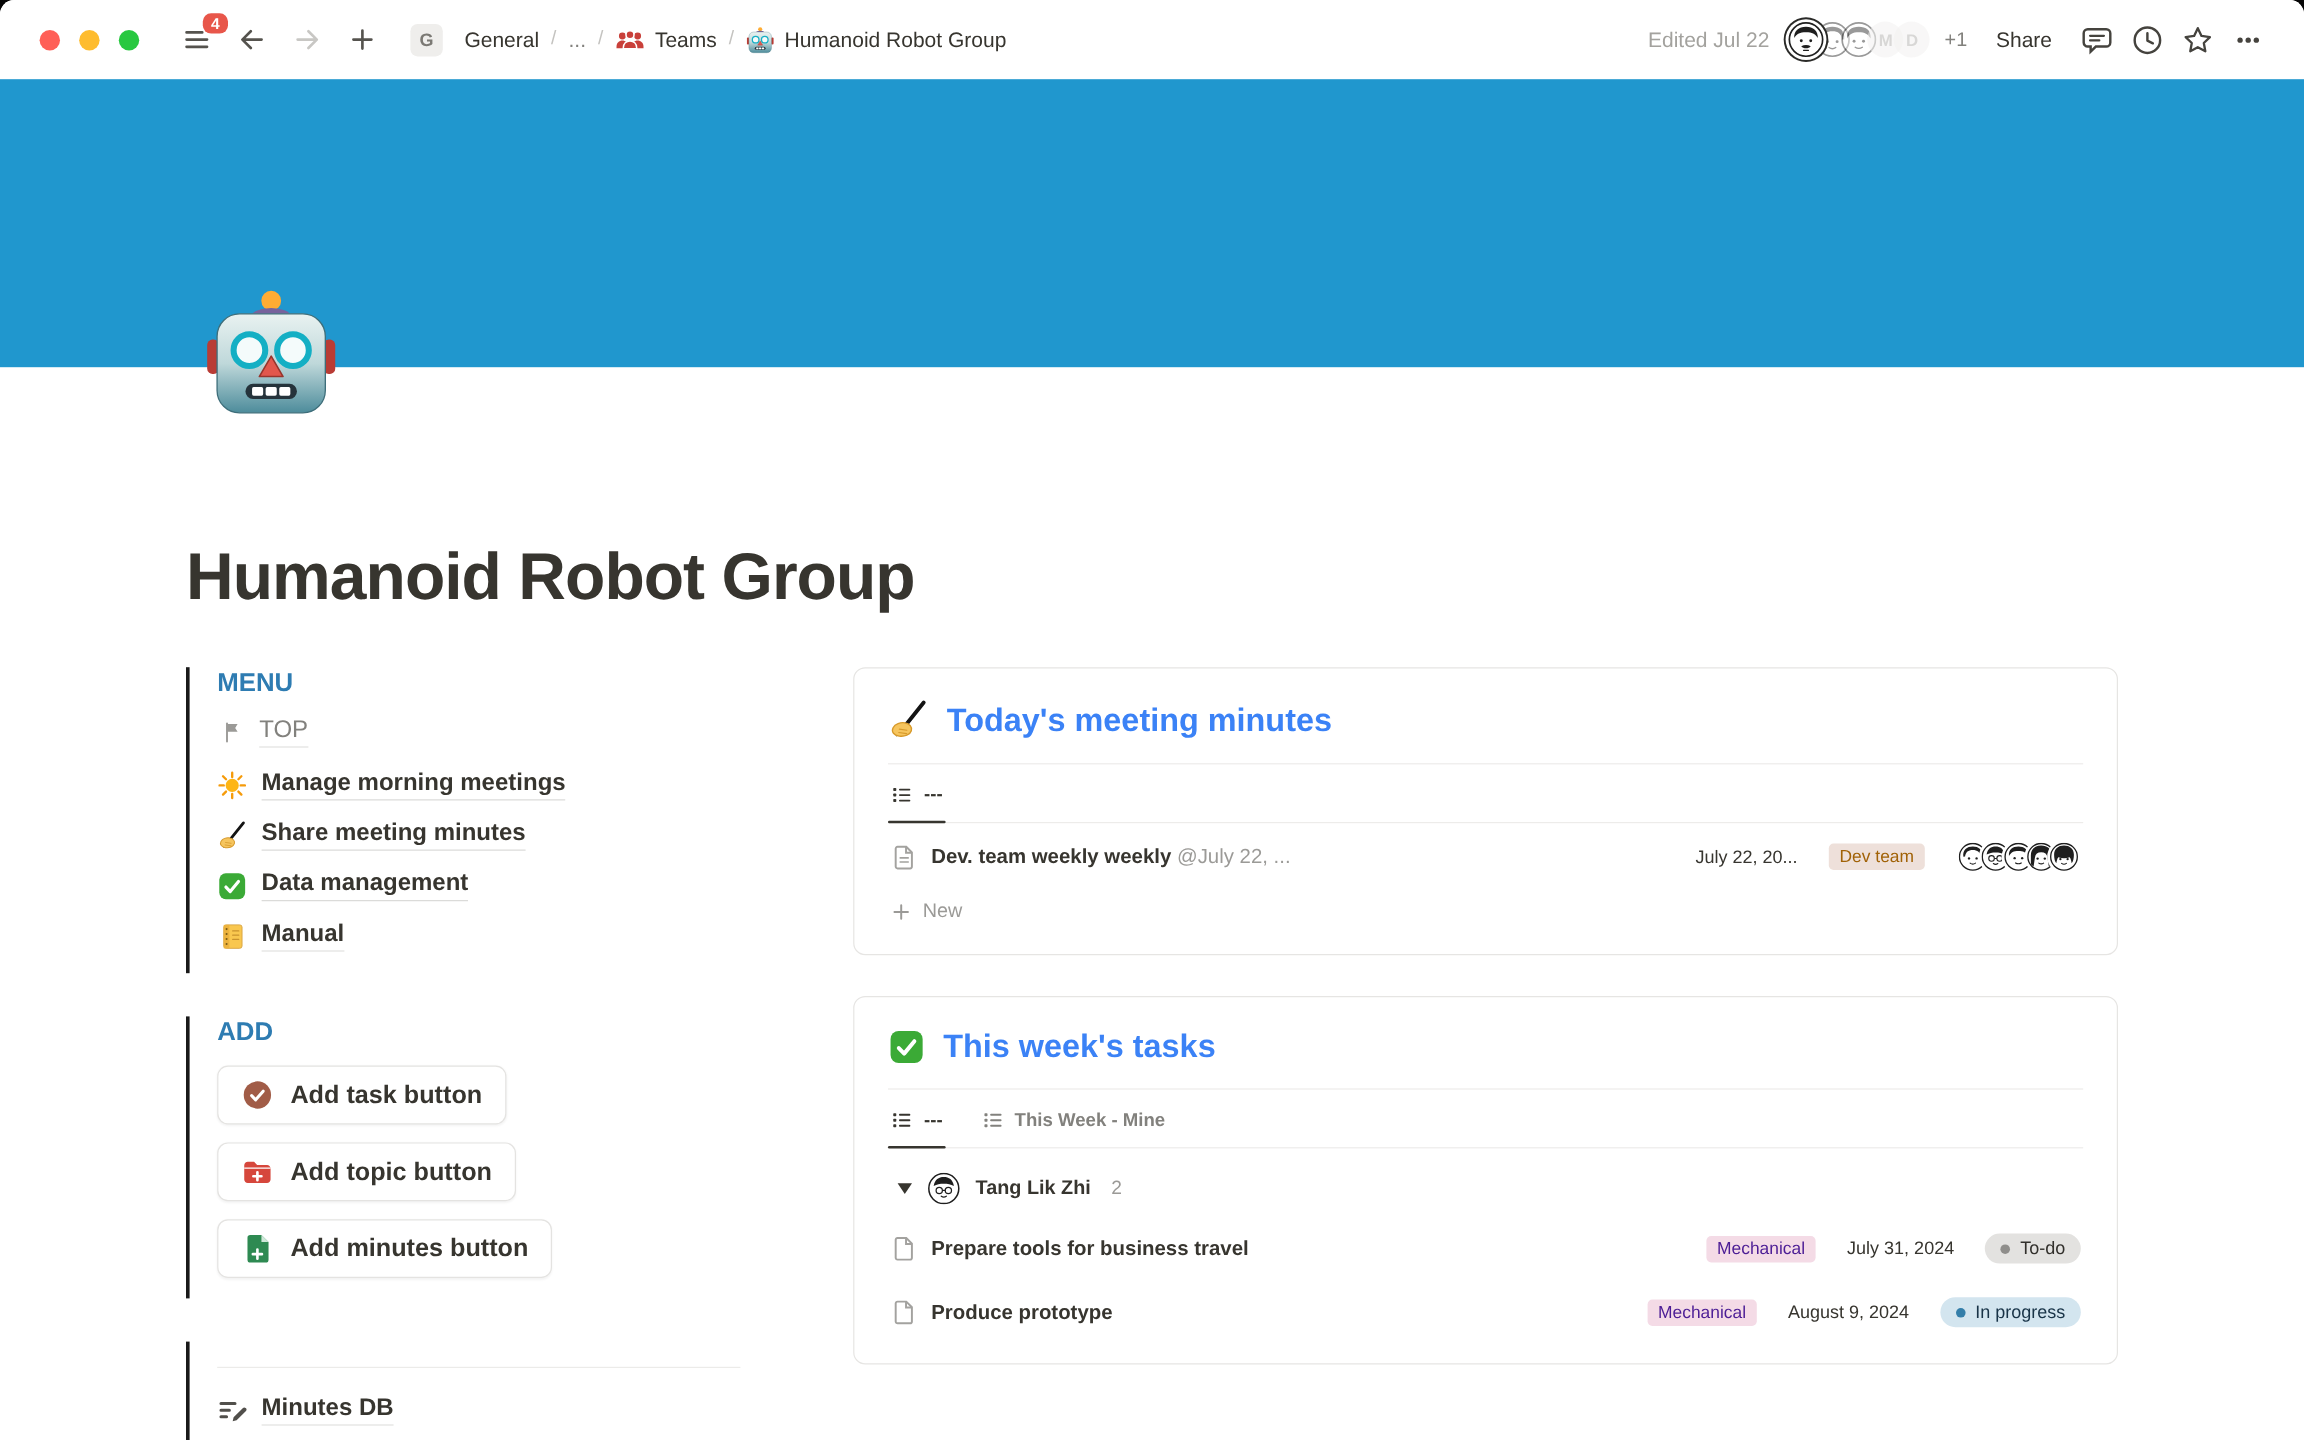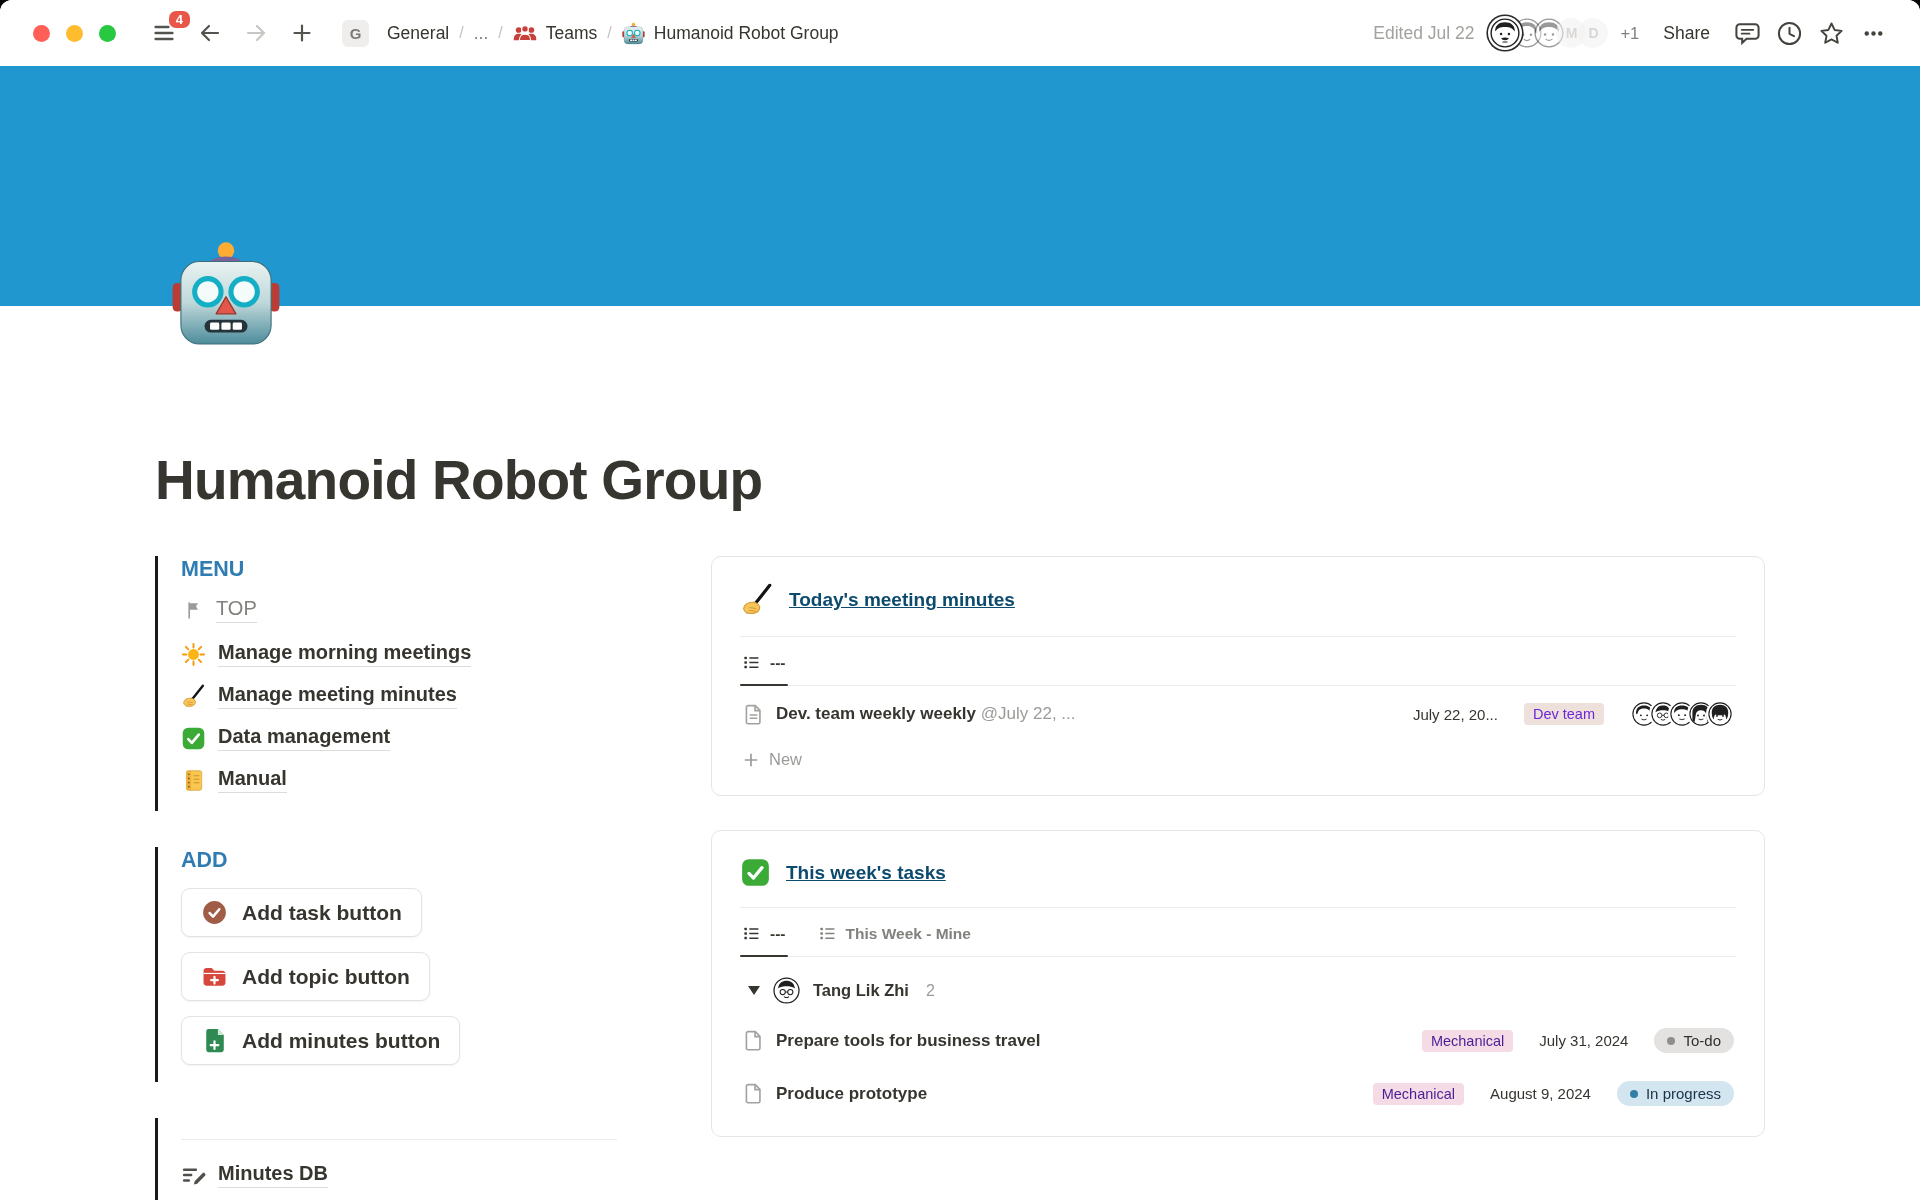--- a/index.html
+++ b/index.html
@@ -68,37 +68,37 @@
              border-radius:9px; padding:10px 19px; font-size:21px; font-weight:600; color:#37352F;
              margin-bottom:15px; box-shadow:0 1px 2px rgba(15,15,15,.05); font-family:inherit; }
   .add-btn svg { width:27px; height:27px; }
   .db-divider { height:1px; background:#ECEBE9; margin:20px 0 22px; }
   .db-item svg { color:#514F4B; }
 
   
   .card { border:1px solid #E6E5E3; border-radius:10px; padding:26px 28px 16px; margin-bottom:34px; background:#fff; }
   .card-head { display:flex; align-items:center; gap:15px; }
   .card-head .emoji { width:34px; height:34px; flex:none; }
-  .card-head .ctitle { font-size:19px; font-weight:700; color:#0c4a6e;text-decoration:underline; }
+  .card-head .ctitle { font-size:27px; font-weight:700; color:#3b82f6; }
   .card-divider { height:1px; background:#EDECEA; margin-top:19px; }
   .views { display:flex; gap:28px; border-bottom:1px solid #EDECEA; }
   .view { display:flex; align-items:center; gap:9px; font-size:15.5px; font-weight:600; color:#82817D;
           padding:16px 2px 13px; position:relative; background:none; border:none; font-family:inherit; }
   .view svg { width:19px; height:19px; }
   .view.active { color:#37352F; }
   .view.active::after { content:""; position:absolute; left:0; right:0; bottom:-1px; height:2.5px;
                         background:#37352F; border-radius:2px; }
   .mrow, .task-row { display:flex; align-items:center; gap:11px; padding:14px 2px; }
   .rowdoc { width:23px; height:23px; color:#A3A29F; flex:none; }
   .rtitle { font-size:17px; font-weight:600; color:#37352F; white-space:nowrap; overflow:hidden; }
   .mention { color:#9B9A97; font-weight:500; }
   .props { margin-left:auto; display:flex; align-items:center; gap:26px; flex:none; }
   .pdate { font-size:15px; color:#37352F; white-space:nowrap; }
   .tag { font-size:14.5px; padding:3px 9px; border-radius:4px; white-space:nowrap; }
-  .tag.brown { background:var(--color-tag-brown,#EEE0DA); color:#6d28d9; }
+  .tag.brown { background:var(--color-tag-brown,#EEE0DA); color:#a16207; }
   .tag.pink { background:var(--color-tag-pink,#F4DBE6); color:#4c1d95; }
   .avstack { display:flex; }
   .av { width:28px; height:28px; border-radius:50%; border:2px solid #fff; margin-left:-9px; background:#fff; }
   .av:first-child { margin-left:0; }
   .av svg { width:100%; height:100%; }
   .newrow { display:flex; align-items:center; gap:9px; color:#9B9A97; font-size:16.5px; padding:8px 2px 10px;
             background:none; border:none; font-family:inherit; width:100%; }
   .newrow svg { width:18px; height:18px; }
   .group-row { display:flex; align-items:center; gap:13px; padding:20px 2px 10px; }
   .tri { width:0; height:0; border-left:6.5px solid transparent; border-right:6.5px solid transparent;
@@ -414,21 +414,21 @@
           <div class="menu-item">
             <svg>
                 <use href="#i-sun"></use>
               </svg>
             <span class="lbl">Manage morning meetings</span>
           </div>
           <div class="menu-item">
             <svg>
                 <use href="#i-hand"></use>
               </svg>
-            <span class="lbl">Manage meeting minutes</span>
+            <span class="lbl">Share meeting minutes</span>
           </div>
           <div class="menu-item">
             <svg>
                 <use href="#i-check"></use>
               </svg>
             <span class="lbl">Data management</span>
           </div>
           <div class="menu-item">
             <svg>
                 <use href="#i-ledger"></use>

